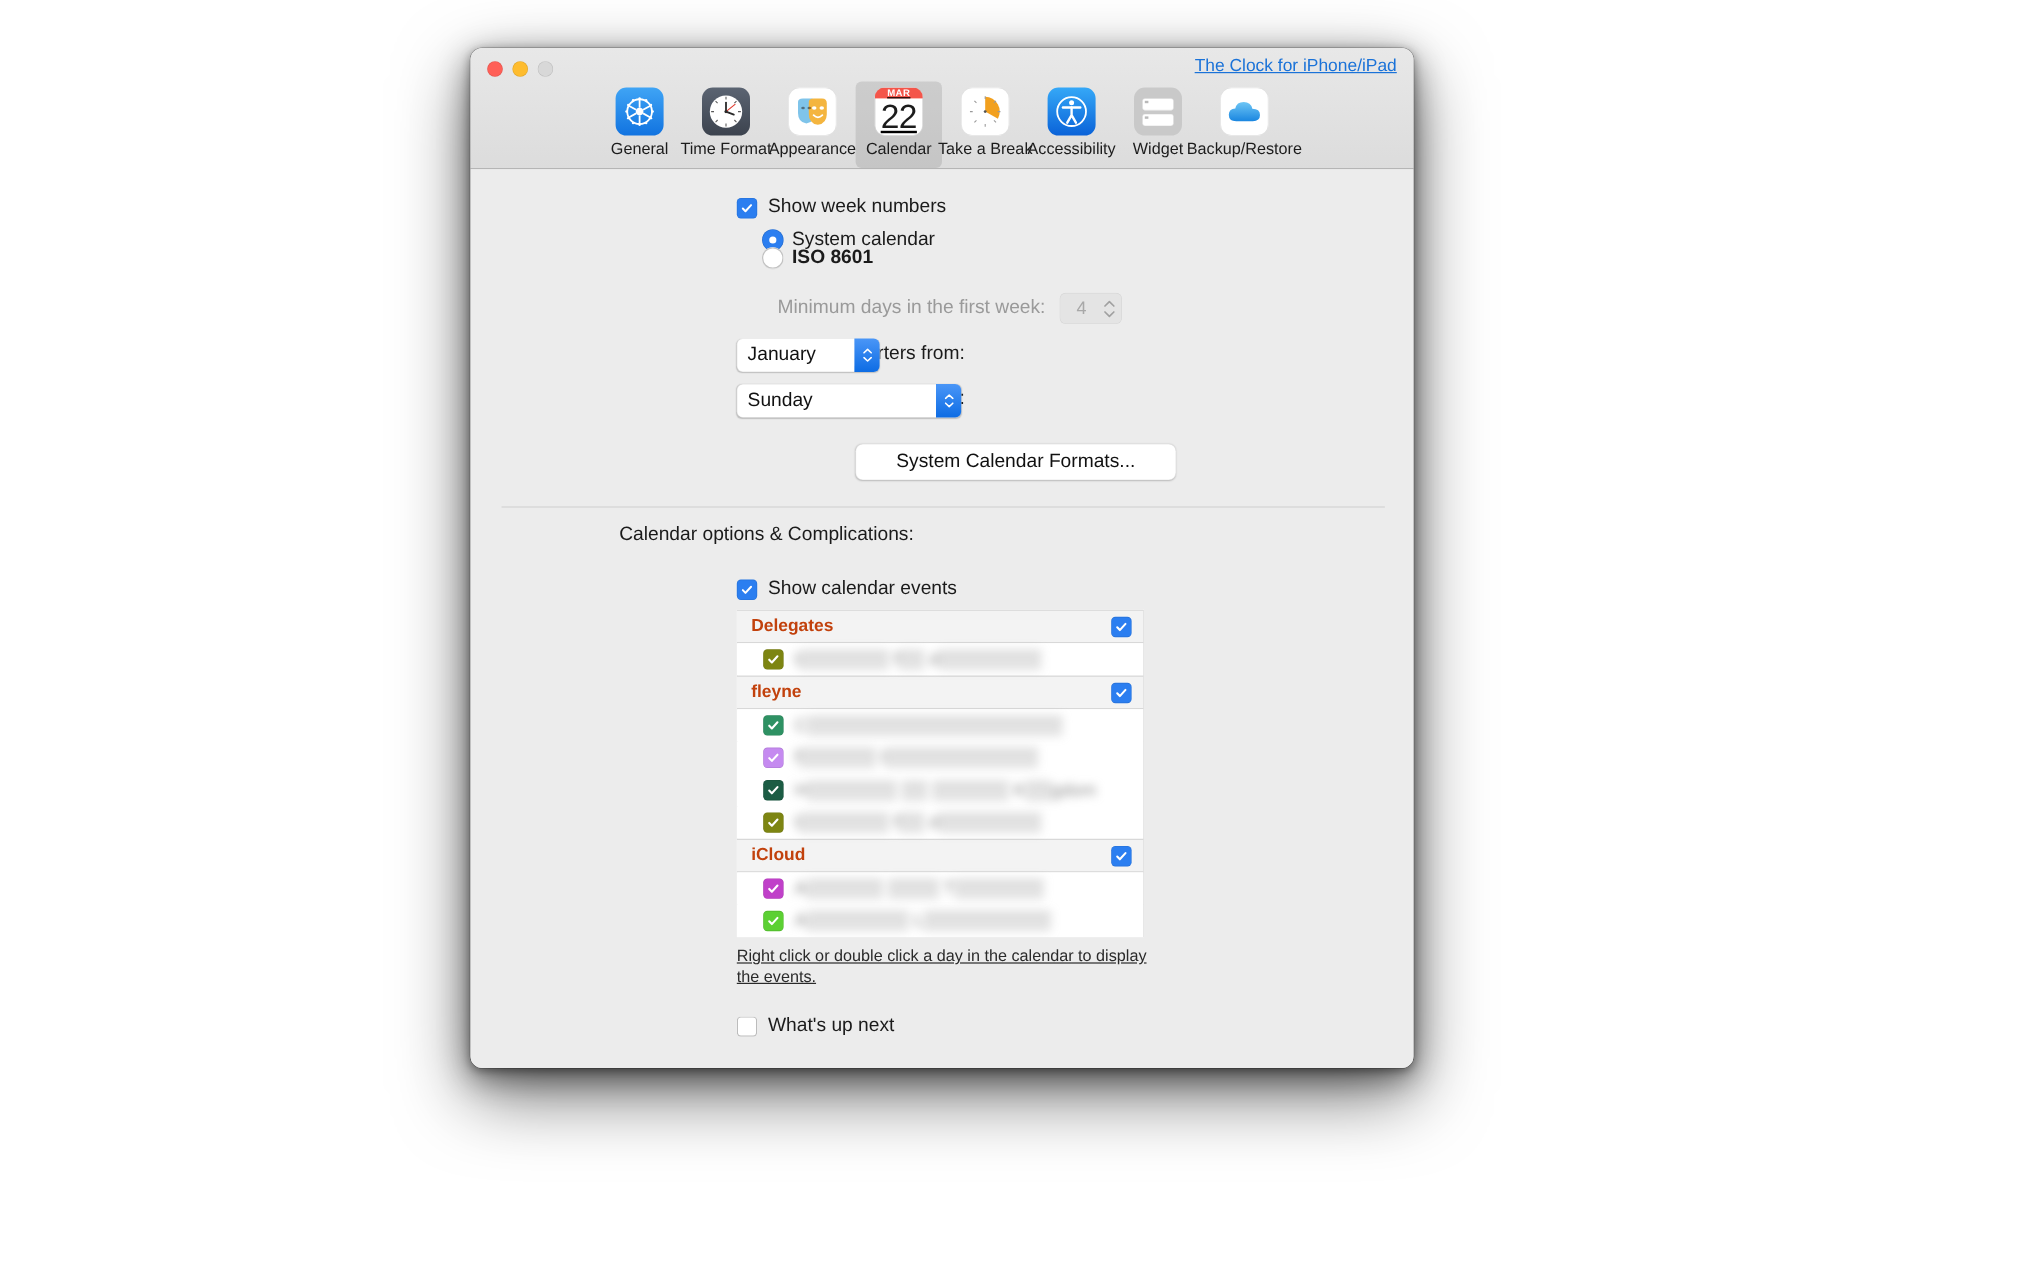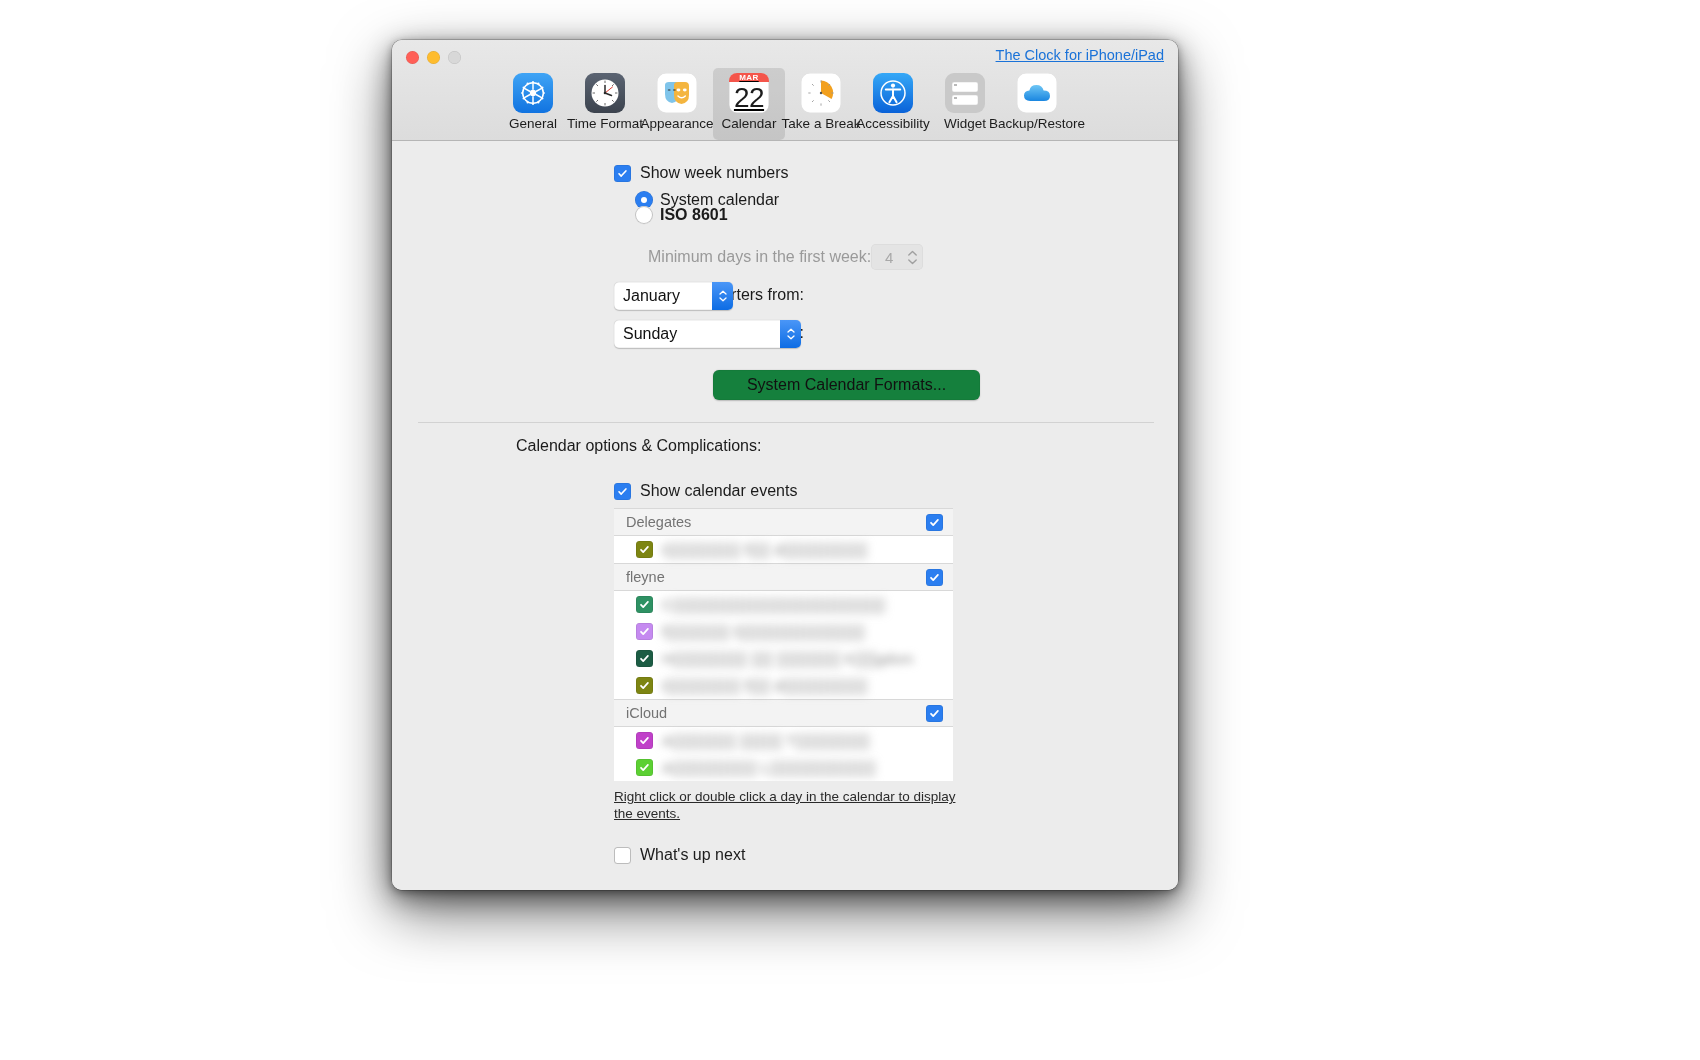--- a/index.html
+++ b/index.html
@@ -314,21 +314,21 @@
     gap: 2px;
     flex: none;
   }
   .chev {
     width: 8px; height: 5px;
   }
 
   
   .pushbtn {
     height: 30px;
-    background: #15803d;
+    background: #ffffff;
     border-radius: 6px;
     box-shadow: 0 0.5px 1.5px rgba(0,0,0,0.22), inset 0 0 0 0.5px rgba(0,0,0,0.08);
     display: inline-flex;
     align-items: center;
     justify-content: center;
     padding: 0 16px;
     font-size: 16px;
     color: #111;
     cursor: pointer;
   }
@@ -351,22 +351,22 @@
     display: flex;
     align-items: center;
     justify-content: space-between;
     padding: 0 10px 0 12px;
     box-sizing: border-box;
     border-bottom: 0.5px solid #d8d8d8;
     border-top: 0.5px solid #d8d8d8;
   }
   .cal-group-name {
     font-size: 14.5px;
-    font-weight: normal;
-    color: #737373;
+    font-weight: bold;
+    color: #c2410c;
   }
   .cal-row {
     height: 27px;
     display: flex;
     align-items: center;
     padding-left: 22px;
     box-sizing: border-box;
     background: #ffffff;
   }
   .cal-cb {
@@ -583,21 +583,21 @@
       <div class="row" style="position:absolute; left:243px; top:50px; gap:7px;align-items:center;">
         <div class="rb on"></div>
         <div class="lbl">System calendar</div>
       </div>
 
       <div class="row" style="position:absolute; left:243px; top:65px; gap:7px;font-weight:bold;">
         <div class="rb off"></div>
         <div class="lbl">ISO 8601</div>
       </div>
 
-      <div class="row" style="position:absolute; left:256px; top:103px; gap:0;">
+      <div class="row" style="position:absolute; left:256px; top:103px; gap:12px;">
         <div class="lbl dim">Minimum days in the first week:</div>
         <div class="stepper">
           <div class="val">4</div>
           <div class="arrows">
             <svg width="11" height="7" viewBox="0 0 11 7">
                 <path d="M1.8 5 L5.5 1.4 L9.2 5" stroke="#a0a0a0" stroke-width="1.4" fill="none" stroke-linecap="round" stroke-linejoin="round"></path>
               </svg>
             <svg width="11" height="7" viewBox="0 0 11 7">
                 <path d="M1.8 2 L5.5 5.6 L9.2 2" stroke="#a0a0a0" stroke-width="1.4" fill="none" stroke-linecap="round" stroke-linejoin="round"></path>
               </svg>

